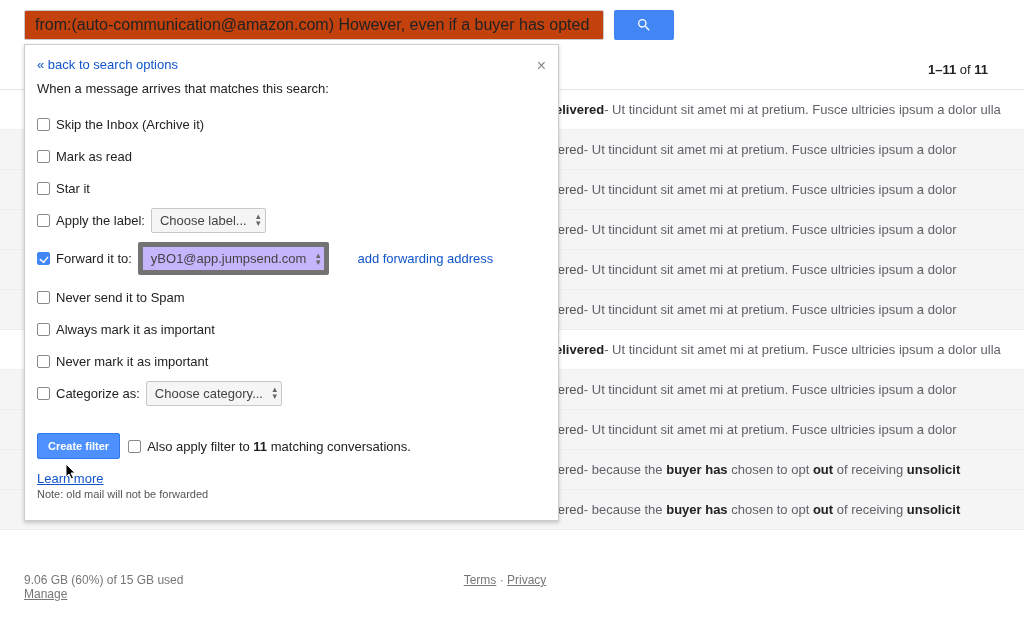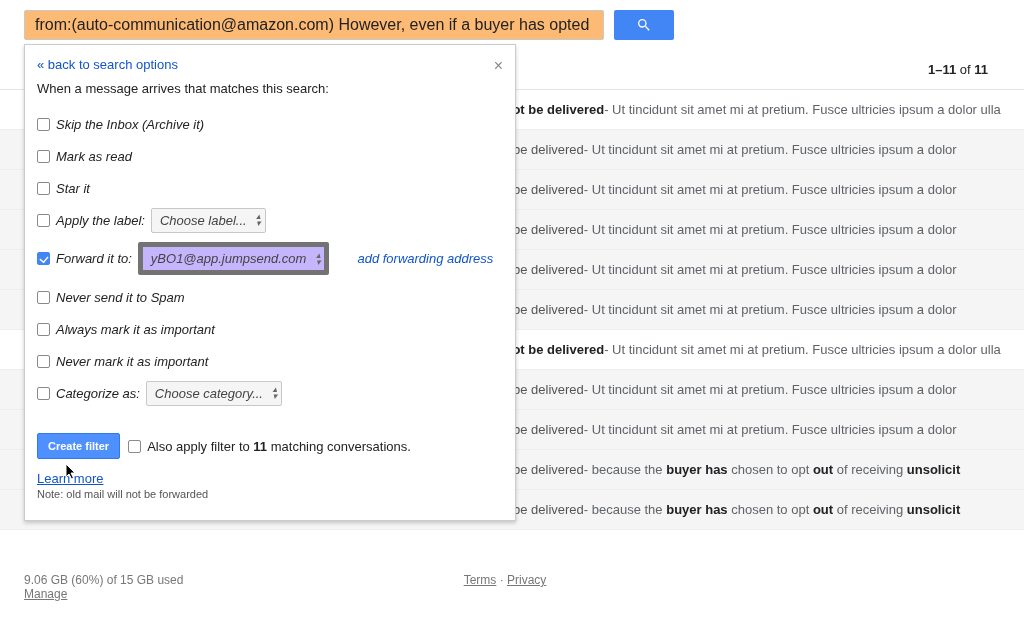--- a/index.html
+++ b/index.html
@@ -1,45 +1,45 @@
 <!DOCTYPE html>
 <html><head>
   <meta charset="utf-8">
   <style>
     * { box-sizing: border-box; margin: 0; padding: 0; }
     body { font-family: Arial, sans-serif; font-size: 13px; color: #222; background: #fff; width: 1024px; height: 625px; position: relative; overflow: hidden; }
 
     .search-row { display: flex; align-items: stretch; padding: 10px 24px 8px 24px; gap: 10px; }
-    .search-box { flex: 0 0 580px; height: 30px; border: 1px solid #c8c8c8; border-radius: 2px; padding: 0 10px; font-size: 16px; color: #222; background: #fdba74; }
+    .search-box { flex: 0 0 580px; height: 30px; border: 1px solid #c8c8c8; border-radius: 2px; padding: 0 10px; font-size: 16px; color: #222; background: #c2410c; }
     .search-btn { width: 60px; height: 30px; background: #4285f4; border: none; border-radius: 2px; display: flex; align-items: center; justify-content: center; cursor: pointer; }
     .search-icon { width: 16px; height: 16px; }
 
     .counter-row { display: flex; justify-content: flex-end; padding: 14px 0 12px; border-bottom: 1px solid #e5e5e5; margin-right: 0; font-size: 13px; color: #222; }
     .counter-row .count { padding-right: 36px; }
 
     .mail-list { }
     .mail-row { display: flex; align-items: center; border-bottom: 1px solid #eee; height: 40px; padding: 0 0 0 28px; font-size: 13px; color: #555; white-space: nowrap; overflow: hidden; }
     .mail-row.unread { font-weight: bold; color: #202124; background: #fff; }
     .mail-row.read { background: #f5f5f5; }
     .row-checkbox { width: 14px; height: 14px; border: 1.5px solid #b9b9b9; border-radius: 2px; margin-right: 12px; flex-shrink: 0; }
     .row-star { width: 14px; height: 14px; margin-right: 20px; flex-shrink: 0; }
     .row-sender { width: 178px; flex-shrink: 0; }
     .row-labels { display: flex; gap: 4px; margin-right: 8px; flex-shrink: 0; }
     .row-label { background: #ddd; color: #666; font-size: 11px; padding: 1px 4px; border-radius: 2px; font-weight: normal; }
     .row-subject { display: inline; }
     .row-snippet { color: #5f6368; font-weight: normal; }
     .row-snippet .hl { font-weight: bold; color: #202124; }
 
-    .filter-panel { position: absolute; top: 44px; left: 24px; width: 492px; background: #fff; border: 1px solid #ccc; box-shadow: 0 2px 4px rgba(0,0,0,0.2); padding: 12px 12px 20px 12px; z-index: 10; }
+    .filter-panel { position: absolute; top: 44px; left: 24px; width: 535px; background: #fff; border: 1px solid #ccc; box-shadow: 0 2px 4px rgba(0,0,0,0.2); padding: 12px 12px 20px 12px; z-index: 10; }
     .filter-top { display: flex; justify-content: space-between; color: #1155cc; font-size: 13px; margin-bottom: 6px; }
     .filter-back { color: #1155cc; cursor: pointer; }
     .filter-close { color: #888; font-size: 16px; cursor: pointer; }
     .filter-heading { font-size: 13px; color: #222; margin-bottom: 12px; }
     .filter-options { display: flex; flex-direction: column; gap: 0; }
-    .filter-item { display: flex; align-items: center; gap: 6px; min-height: 32px; font-size: 13px; color: #222; font-style: italic; }
+    .filter-item { display: flex; align-items: center; gap: 6px; min-height: 32px; font-size: 13px; color: #222; }
     .fi-cb { width: 13px; height: 13px; border: 1.5px solid #8a8a8a; border-radius: 2px; background: #fff; flex-shrink: 0; position: relative; }
     .fi-cb.checked { background: #4285f4; border-color: #4285f4; }
     .fi-cb.checked::after { content: ""; position: absolute; left: 2px; top: 0px; width: 6px; height: 9px; border: solid #fff; border-width: 0 2px 2px 0; transform: rotate(40deg) scale(0.7); }
     .fi-select { border: 1px solid #c8c8c8; background: #f5f5f5; padding: 4px 18px 4px 8px; border-radius: 2px; font-size: 13px; color: #444; position: relative; cursor: pointer; }
     .fi-select.active { border: 5px solid #737373; background: #c4b5fd; text-align: right; }
     .fi-select .sel-arrows { position: absolute; right: 4px; top: 50%; transform: translateY(-50%); font-size: 9px; color: #666; line-height: 7px; }
     .fi-link { color: #1155cc; cursor: pointer; margin-left: 22px; }
 
     .filter-actions { display: flex; align-items: center; gap: 8px; margin-top: 24px; }
     .create-btn { background: #4d90fe; color: #fff; border: 1px solid #3079ed; padding: 6px 10px; font-size: 11px; font-weight: bold; border-radius: 2px; cursor: pointer; position: relative; }

